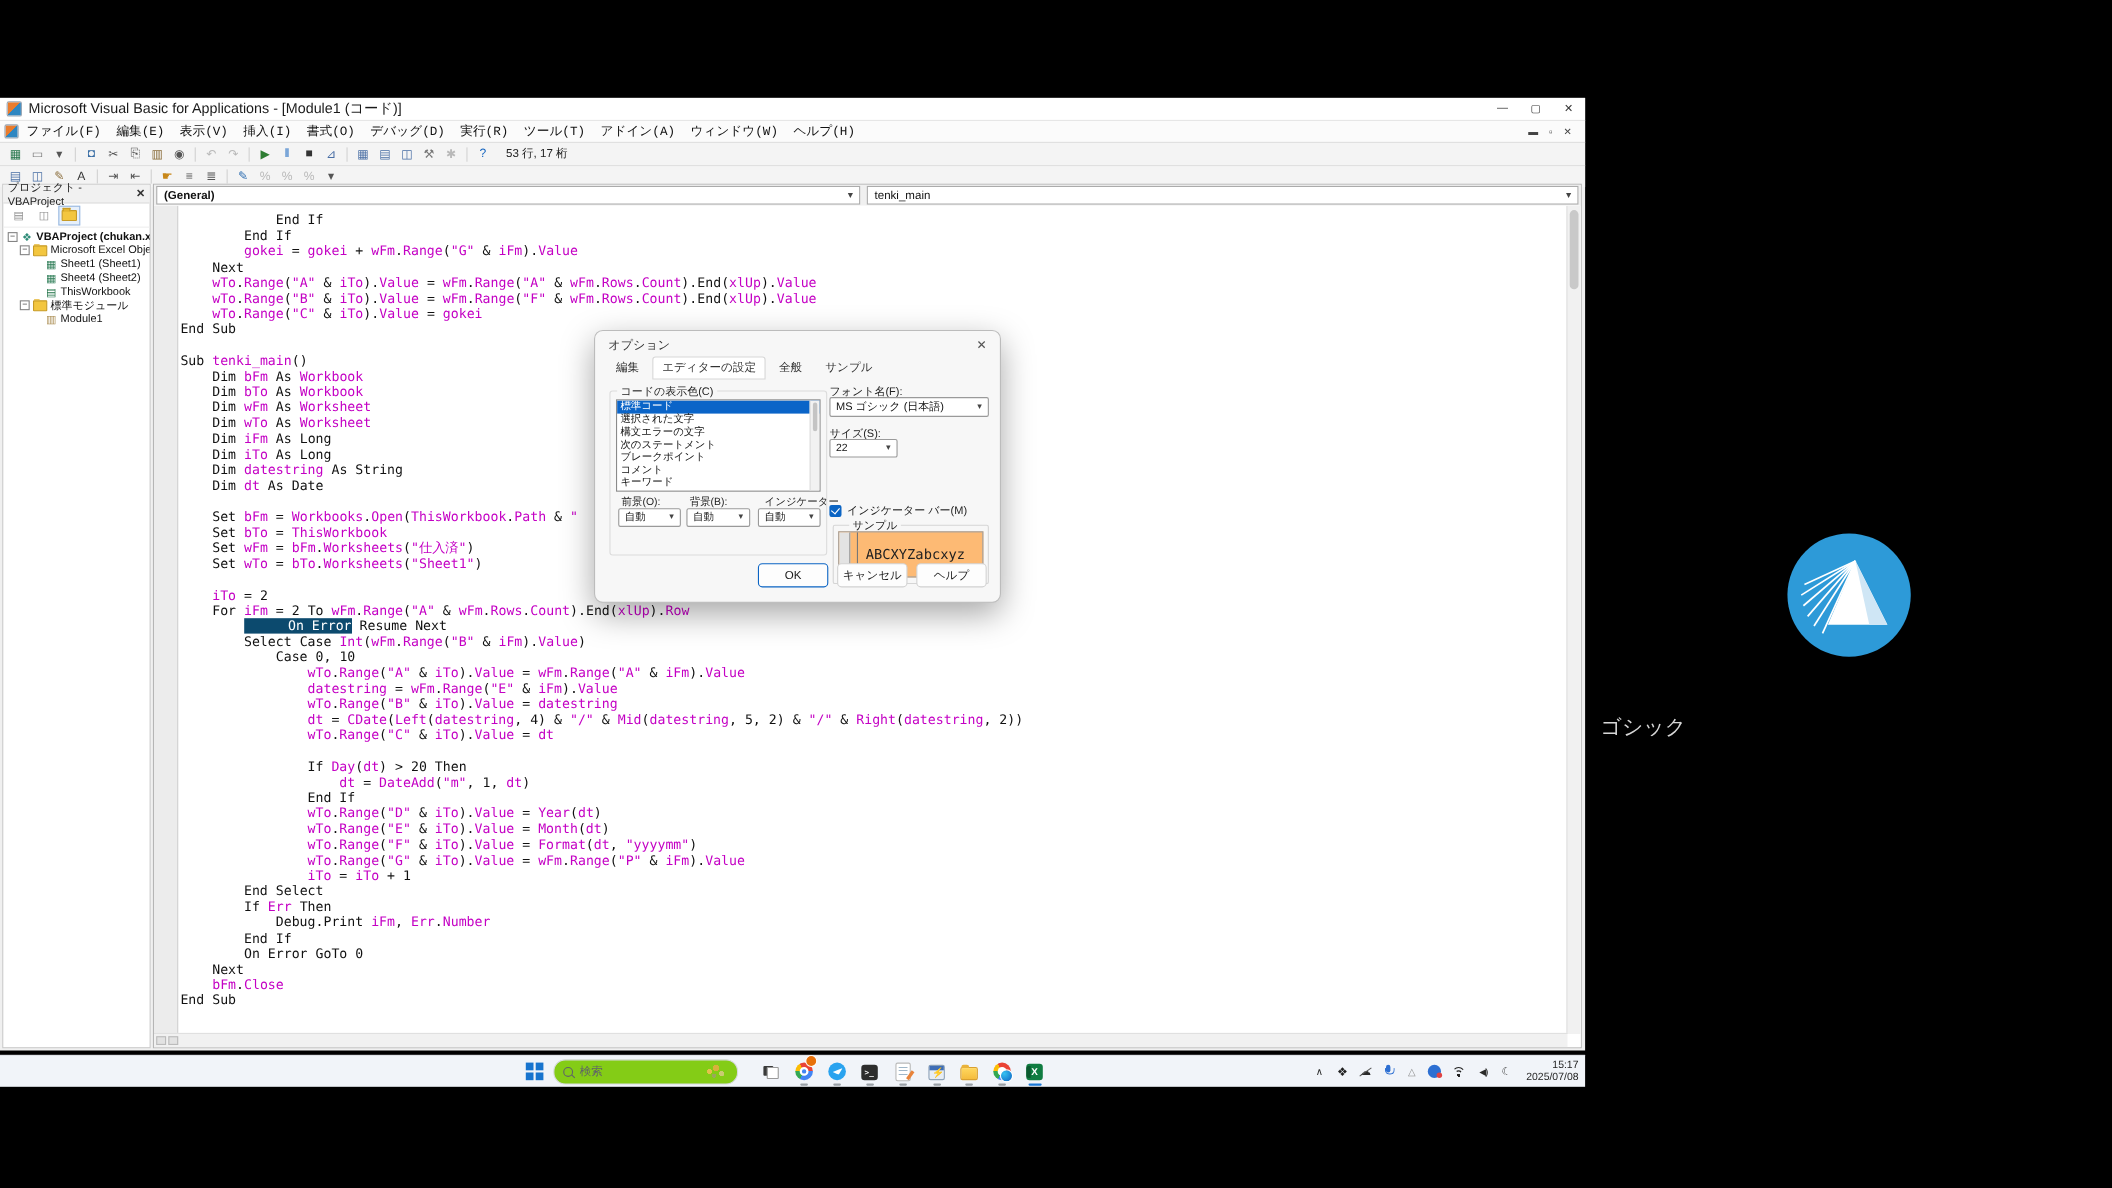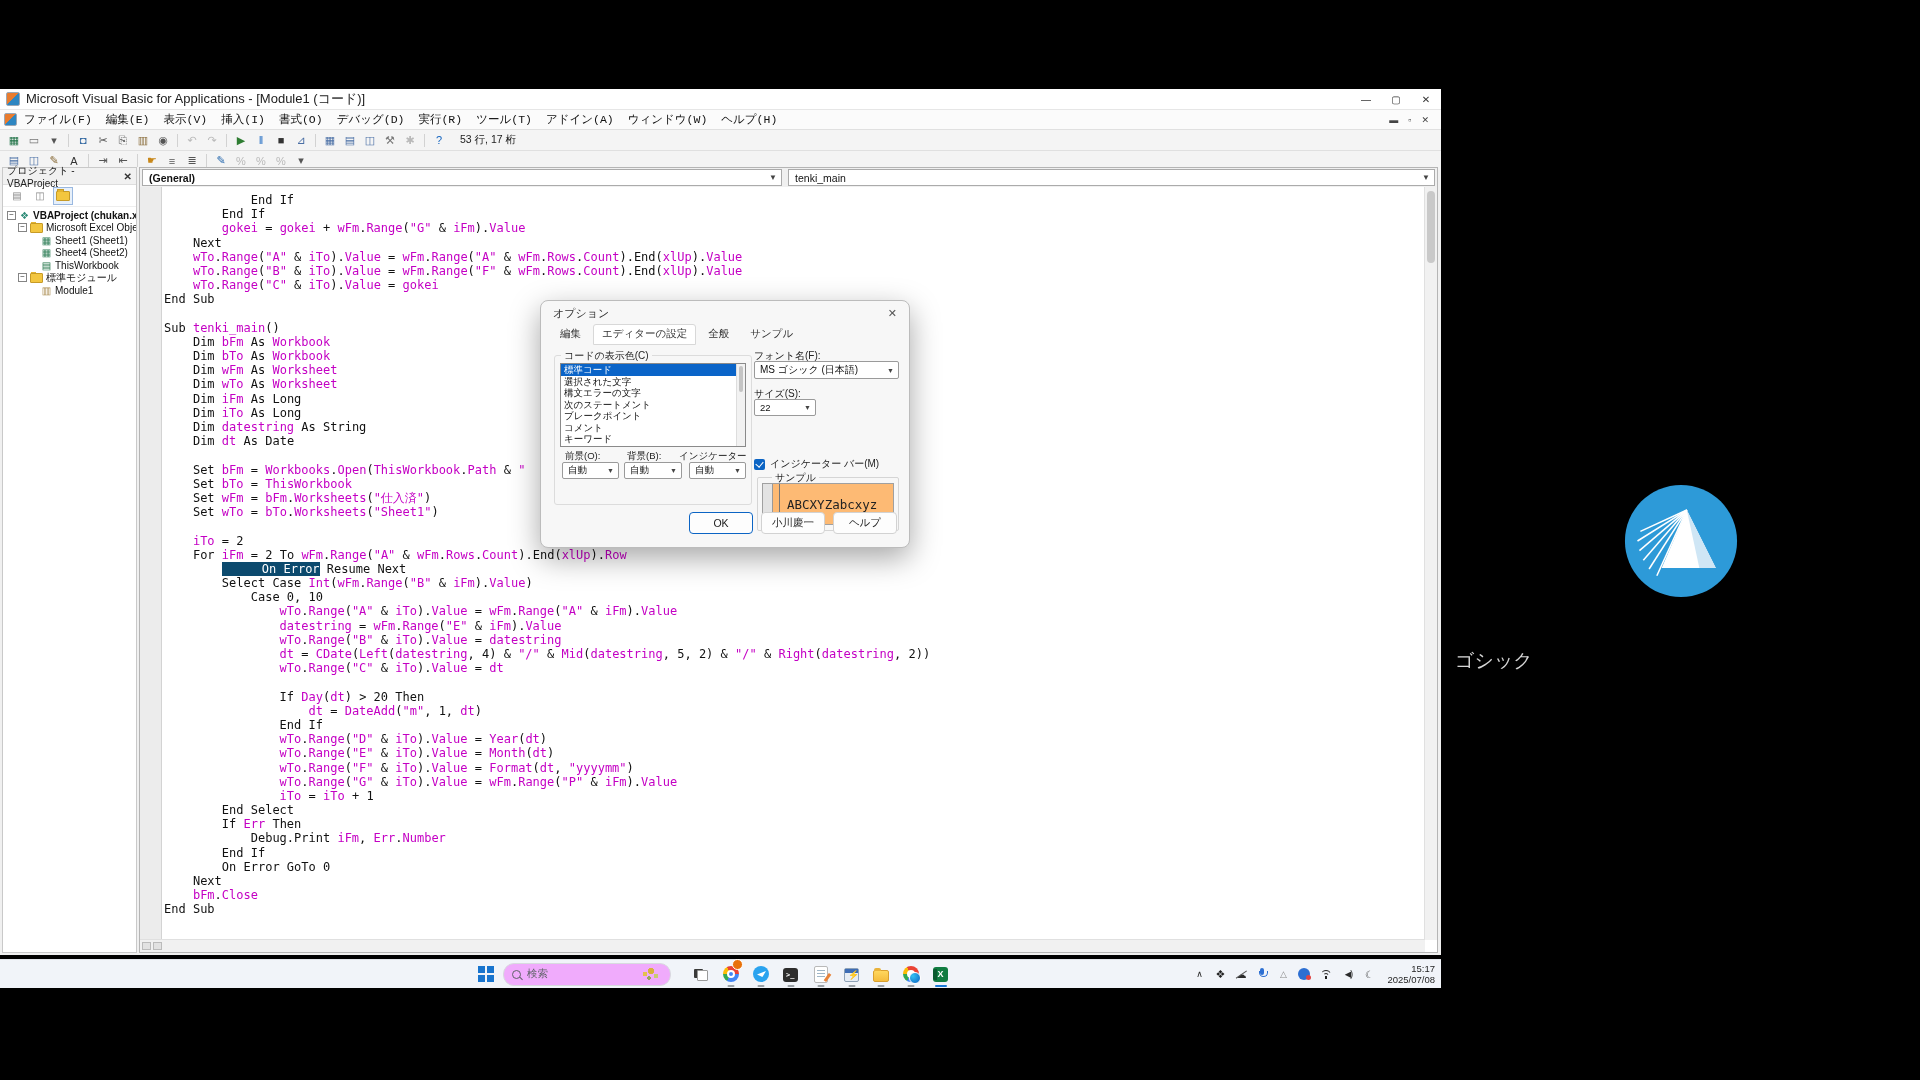--- a/index.html
+++ b/index.html
@@ -103,21 +103,21 @@
   .dbtn{width:64px;height:22px;background:#FDFDFD;border:1px solid #D2D2D2;border-radius:4px;font-size:10.5px;color:#1a1a1a;
         display:grid;place-items:center;box-sizing:border-box;}
   .dbtn.focused{border:1.5px solid #0B64C4;}
 
   
   .taskbar{position:absolute;left:0;top:959px;width:1441px;height:29px;background:#F1F4F9;border-top:1px solid #E0E3E8;box-sizing:border-box;}
   .tb-left{position:absolute;left:478px;top:0;height:28px;display:flex;align-items:center;gap:9px;}
   .ic-start{position:relative;width:16px;height:16px;}
   .ic-start::before{content:"";position:absolute;left:0;top:0;width:7px;height:7px;background:#1874CE;
                     box-shadow:9px 0 #1874CE,0 9px #1874CE,9px 9px #1874CE;}
-  .search{height:21px;width:150px;border-radius:11px;background:#f0abfc;border:1px solid #D8DADF;display:flex;align-items:center;gap:6px;
+  .search{height:21px;width:150px;border-radius:11px;background:#84cc16;border:1px solid #D8DADF;display:flex;align-items:center;gap:6px;
           padding:0 8px;font-size:10.5px;color:#5F6368;}
   .mag{width:7px;height:7px;border:1.4px solid #5F6368;border-radius:50%;position:relative;flex:none;}
   .mag::after{content:"";position:absolute;right:-3px;bottom:-2px;width:4px;height:1.4px;background:#5F6368;transform:rotate(45deg);}
   .flowers{margin-left:auto;width:22px;height:16px;flex:none;background:
       radial-gradient(circle 2.5px at 5px 8px,#E3C14C 97%,transparent),
       radial-gradient(circle 3px at 11px 5px,#D8B13C 97%,transparent),
       radial-gradient(circle 2.5px at 16px 10px,#C9CB72 97%,transparent),
       radial-gradient(circle 2px at 9px 12px,#9AA85C 97%,transparent);}
   .tb-apps{position:absolute;left:692px;top:0;height:28px;display:flex;align-items:center;gap:14px;}
   .tbapp{position:relative;height:24px;display:flex;align-items:center;}
@@ -355,21 +355,21 @@
             <div class="ditem selected">標準コード</div>
             <div class="ditem">選択された文字</div>
             <div class="ditem">構文エラーの文字</div>
             <div class="ditem">次のステートメント</div>
             <div class="ditem">ブレークポイント</div>
             <div class="ditem">コメント</div>
             <div class="ditem">キーワード</div>
           </div>
         <span class="dlabel" style="left:10px;top:94px;">前景(O):</span>
         <span class="dlabel" style="left:72px;top:94px;">背景(B):</span>
-        <span class="dlabel" style="left:124px;top:94px;">インジケーター</span>
+        <span class="dlabel" style="left:140px;top:94px;">インジケーター</span>
         <span class="mcombo" style="left:7px;top:106px;width:57px;">
           <span>自動</span>
             <span class="chev">▼</span>
         </span>
         <span class="mcombo" style="left:69px;top:106px;width:58px;">
           <span>自動</span>
             <span class="chev">▼</span>
         </span>
         <span class="mcombo" style="left:134px;top:106px;width:57px;">
           <span>自動</span>
@@ -393,21 +393,21 @@
       </span>
       <div class="sample-grp">
         <span class="sample-label">サンプル</span>
         <div class="sample-box">
           <span class="sample-margin"></span>
           <span class="sample-text">ABCXYZabcxyz</span>
         </div>
       </div>
       <div class="dbtns" id="dbtns">
           <span class="dbtn focused">OK</span>
-          <span class="dbtn">小川慶一</span>
+          <span class="dbtn">キャンセル</span>
           <span class="dbtn">ヘルプ</span>
         </div>
     </div>
   </div>
 
   <div class="taskbar">
     <div class="tb-left">
       <span class="ic-start"></span>
       <span class="search">
         <span class="mag"></span>

